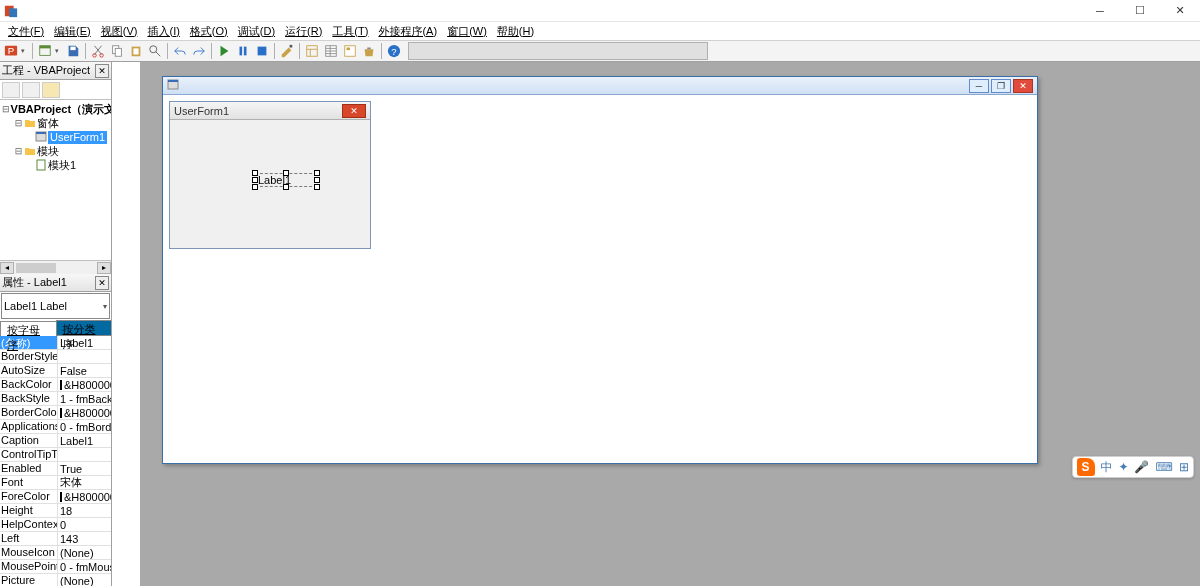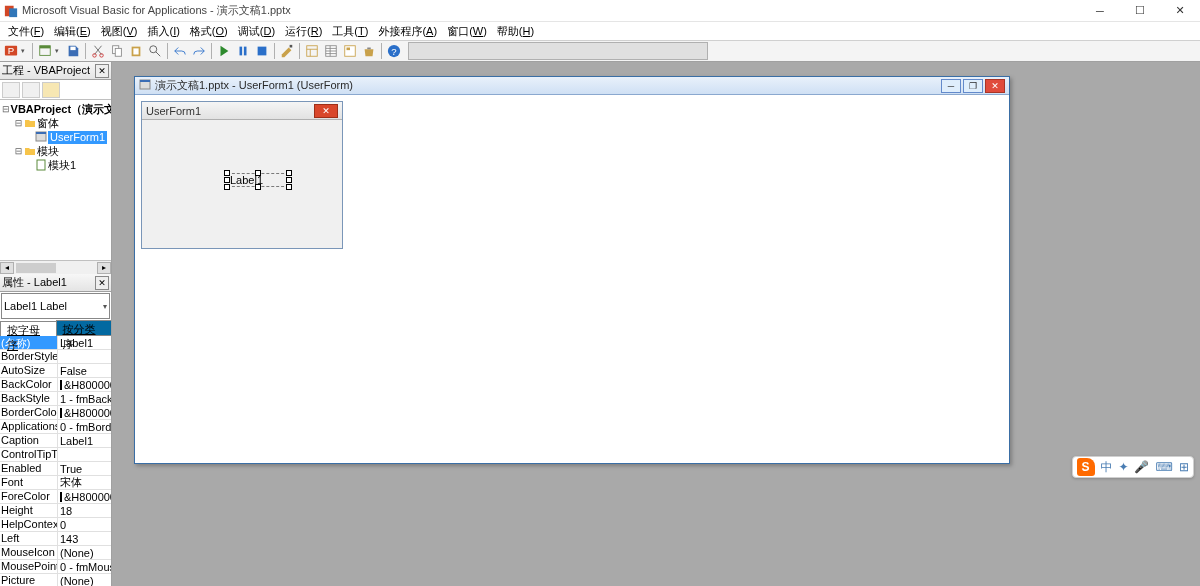--- a/index.html
+++ b/index.html
@@ -6,34 +6,34 @@
 body { background:#fff; width:1200px; height:586px; overflow:hidden; position:relative; }
 
 
 .titlebar { height:22px; background:#fff; display:flex; align-items:center; border-bottom:1px solid #e5e5e5; }
 .titlebar .logo { width:14px; height:14px; margin:0 4px; display:inline-flex; }
 .title-text { color:#444; }
 .winctrl { margin-left:auto; display:flex; }
 .winctrl div { width:40px; height:22px; display:flex; align-items:center; justify-content:center; color:#333; }
 
 
-.menubar { height:18px; background:#fff; display:flex; align-items:center; padding:0 4px; gap:2px; }
+.menubar { height:18px; background:#fff; display:flex; align-items:center; padding:0 4px; gap:2px;text-decoration:underline; }
 .menubar span { padding:1px 4px; color:#000; }
 .menubar span u { text-decoration:underline; }
 
 
 .toolbar { height:22px; background:#f4f4f4; border-top:1px solid #d0d0d0; border-bottom:1px solid #a0a0a0; display:flex; align-items:center; padding:0 2px; gap:1px; }
 .tool { width:18px; height:18px; display:flex; align-items:center; justify-content:center; border:1px solid transparent; }
 .tsep { width:1px; height:16px; background:#b0b0b0; margin:0 2px; }
 .tdrop { width:8px; color:#555; font-size:7px; }
 .tool svg { width:14px; height:14px; }
 .spacer-bar { flex:1; height:18px; background:#e0e0e0; border:1px solid #b0b0b0; margin-left:4px; max-width:300px; }
 
 
-.content { display:flex; height:calc(586px - 62px); }
+.content { display:flex; height:calc(586px - 62px);gap:28px; }
 
 
 .leftcol { width:112px; display:flex; flex-direction:column; background:#fff; border-right:1px solid #a0a0a0; }
 
 
 .pnl-hdr { height:18px; background:linear-gradient(#f7f7f7,#e4e4e4); border-bottom:1px solid #a0a0a0; display:flex; align-items:center; padding:0 2px; color:#000; }
 .pnl-hdr .xbtn { margin-left:auto; width:14px; height:14px; border:1px solid #888; background:#eee; font-size:9px; display:flex; align-items:center; justify-content:center; }
 
 
 .proj-tb { height:20px; border-bottom:1px solid #c0c0c0; display:flex; align-items:center; padding:0 2px; gap:2px; }
@@ -98,21 +98,20 @@
 </head>
 <body>
 
 <div class="titlebar">
   <span class="logo">
     <svg viewBox="0 0 16 16">
         <rect x="1" y="2" width="10" height="12" fill="#d24726"></rect>
         <rect x="6" y="5" width="9" height="10" fill="#3076b8"></rect>
       </svg>
   </span>
-  <span class="title-text">Microsoft Visual Basic for Applications - 演示文稿1.pptx</span>
   <div class="winctrl">
     <div>─</div>
     <div>☐</div>
     <div class="close">✕</div>
   </div>
 </div>
 
 <div class="menubar" id="menubar">
     <span>文件(<u>F</u>)</span>
     <span>编辑(<u>E</u>)</span>
@@ -435,21 +434,20 @@
     </div>
   </div>
 
   <div class="mainarea">
     <div class="childwin">
       <div class="ctitle">
         <span><svg width="12" height="12" viewBox="0 0 12 12">
               <rect x="1" y="1" width="10" height="9" fill="#ddd" stroke="#888"></rect>
               <rect x="1" y="1" width="10" height="2" fill="#3b6db5"></rect>
             </svg></span>
-        <span>演示文稿1.pptx - UserForm1 (UserForm)</span>
         <div class="cicons">
           <div class="cmin">─</div>
           <div class="cres">❐</div>
           <div class="cclose">✕</div>
         </div>
       </div>
       <div class="childbody">
         <div class="userform">
           <div class="uf-titlebar">
             <span>UserForm1</span>

